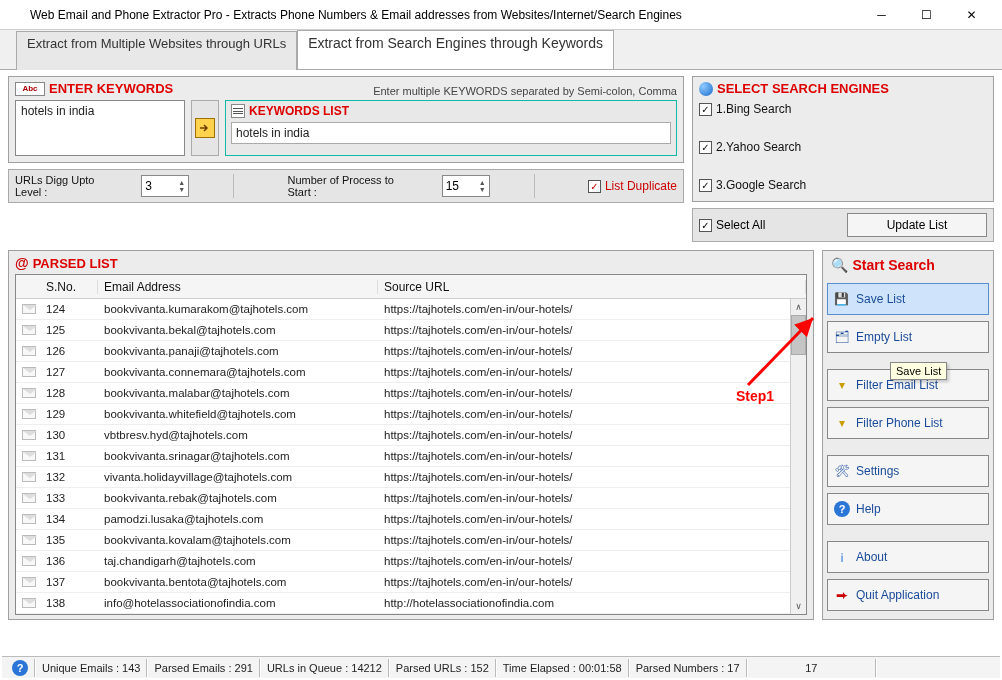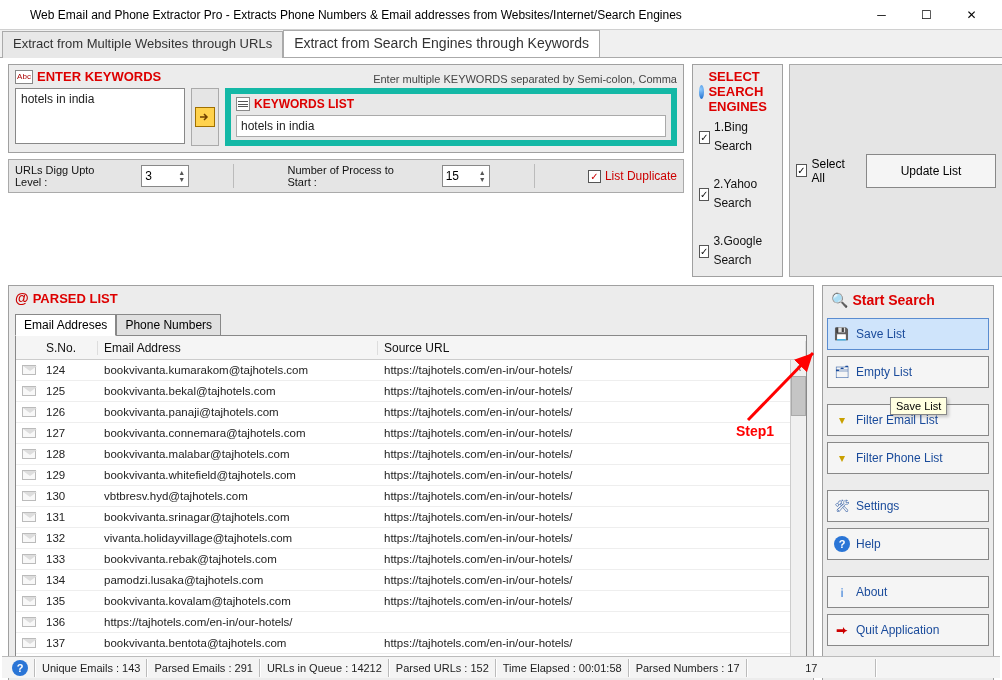--- a/index.html
+++ b/index.html
@@ -6,53 +6,53 @@
 body { margin: 0; padding: 0; background: #fff; width: 1002px; height: 680px; overflow: hidden; }
 
 
 .titlebar { height: 30px; background: #fff; border-bottom: 1px solid #d0d0d0; display: flex; align-items: center; padding: 0 8px; font-size: 12px; color: #000; }
 .titlebar .icon { width: 16px; height: 16px; margin-right: 6px; }
 .titlebar .title { flex: 1; }
 .winbtns { display: flex; gap: 0; }
 .winbtn { width: 45px; height: 28px; display: flex; align-items: center; justify-content: center; cursor: pointer; }
 
 
-.maintabs { height: 28px; display: flex; gap: 0; border-bottom: 1px solid #aaa; background: #f0f0f0; padding-left: 2px; }
+.maintabs { height: 40px; display: flex; gap: 0; border-bottom: 1px solid #aaa; background: #f0f0f0; padding-left: 16px; }
 .maintab { padding: 4px 10px 2px; font-size: 13px; color: #333; border: 1px solid #aaa; border-bottom: none; background: #e8e8e8; position: relative; top: 1px; cursor: pointer; }
 .maintab.active { background: #fff; font-size: 14px; top: 0; }
 
 
 .container { padding: 6px 8px; display: flex; flex-direction: column; gap: 8px; }
 
 
 .group { border: 1px solid #a0a0a0; background: #ececec; padding: 4px 6px 6px; }
 .gtitle { color: #dd0000; font-weight: bold; font-size: 13px; display: flex; align-items: center; gap: 4px; margin-bottom: 4px; }
 .ginfo { font-size: 11px; color: #444; }
 
 
 .row1 { display: flex; gap: 8px; }
 .row1 .left { flex: 1; display: flex; flex-direction: column; gap: 6px; }
-.row1 .right { width: 302px; display: flex; flex-direction: row; gap: 6px; }
+.row1 .right { width: 302px; display: flex; flex-direction: column; gap: 6px; }
 
 .kwrow { display: flex; gap: 6px; align-items: stretch; }
 .kwinput { width: 170px; height: 56px; border: 1px solid #888; background: #fff; padding: 3px 5px; font-size: 12px; color: #222; }
 .arrowbox { width: 28px; border: 1px solid #aaa; display: flex; align-items: center; justify-content: center; background: #e5e5e5; }
 .arrowbtn { width: 20px; height: 20px; background: #ffd24d; border: 1px solid #a07000; display: flex; align-items: center; justify-content: center; cursor: pointer; }
-.kwlistbox { flex: 1; border: 6px solid #14b8a6; background: #e8e8e8; padding: 3px 5px; }
+.kwlistbox { flex: 1; border: 1px solid #14b8a6; background: #e8e8e8; padding: 3px 5px; }
 .kwlistbox .hdr { color: #dd0000; font-size: 12px; font-weight: bold; display: flex; align-items: center; gap: 4px; margin-bottom: 4px; }
 .kwlistbox .ditm { font-size: 12px; color: #222; background:#fff; border:1px solid #aaa; padding:3px 4px; }
 
 .optrow { display: flex; gap: 10px; align-items: center; border: 1px solid #aaa; background: #e5e5e5; padding: 4px 6px; justify-content: space-between; }
 .optlabel { font-size: 11px; color: #111; }
 .numbox { width: 48px; height: 22px; border: 1px solid #888; background: #fff; padding: 0 3px; font-size: 12px; display:flex; align-items:center; justify-content:space-between;}
 .numbox .spn { display:flex; flex-direction:column; font-size:7px; line-height:7px; color:#555;}
 .chk { display: flex; align-items: center; gap: 4px; font-size: 12px; }
 .chk .box { width: 13px; height: 13px; border: 1px solid #555; background: #fff; display: flex; align-items: center; justify-content: center; font-size: 10px; }
 .chk.red { color: #cc0000; }
-.btn { height: 24px; border: 1px solid #888; background: #f5f5f5; font-size: 12px; padding: 16px 10px; cursor: pointer; display:flex; align-items:center; justify-content:center;}
+.btn { height: 24px; border: 1px solid #888; background: #f5f5f5; font-size: 12px; padding: 6px 10px; cursor: pointer; display:flex; align-items:center; justify-content:center;}
 
 
 .selist { font-size: 12px; color: #111; line-height: 19px; }
 
 
 .row2 { display: flex; gap: 8px; flex: 1; min-height: 0; }
 .parsed { flex: 1; border: 1px solid #a0a0a0; background: #ececec; padding: 4px 6px; display: flex; flex-direction: column; }
 .parsed .pttabs { display: flex; gap: 0; margin-top: 4px; }
 .ptab { padding: 3px 8px; font-size: 12px; border: 1px solid #888; background: #e0e0e0; cursor: pointer; }
 .ptab.active { background: #fff; border-bottom-color: #fff; position: relative; z-index: 1; }
@@ -109,21 +109,21 @@
   <div class="maintab active">Extract from Search Engines through Keywords</div>
 </div>
 
 <div class="container">
 
   <div class="row1">
     <div class="left">
       <div class="group">
         <div style="display:flex; justify-content:space-between; align-items:center;">
           <div class="gtitle">
-            <span style="width:18px;height:14px;border:1px solid #888;background:#fff;font-size:8px;display:flex;align-items:center;justify-content:center;color:#a00;font-weight:normal;">Abc</span>
+            <span style="width:30px;height:14px;border:1px solid #888;background:#fff;font-size:8px;display:flex;align-items:center;justify-content:center;color:#a00;font-weight:bold;">Abc</span>
             <span>ENTER KEYWORDS</span>
           </div>
           <div class="ginfo">Enter multiple KEYWORDS separated by Semi-colon, Comma</div>
         </div>
         <div class="kwrow">
           <div class="kwinput"><span>hotels in india</span></div>
           <div class="arrowbox">
             <div class="arrowbtn">
               <svg width="12" height="12">
                   <path d="M1 6 L8 6 M5 3 L8 6 L5 9" stroke="#704000" stroke-width="1.5" fill="none"></path>
@@ -200,24 +200,20 @@
       </div>
     </div>
   </div>
 
   <div class="row2" style="height: 408px; position:relative;">
     <div class="parsed">
       <div class="gtitle">
         <span style="color:#cc0000;font-size:14px;">@</span>
         <span>PARSED LIST</span>
       </div>
-      <div class="pttabs">
-        <div class="ptab active">Email Addreses</div>
-        <div class="ptab">Phone Numbers</div>
-      </div>
       <div class="tbl">
         <div class="thead">
           <div class="th c0"></div>
           <div class="th c1">S.No.</div>
           <div class="th c2">Email Address</div>
           <div class="th c3">Source URL</div>
         </div>
         <div class="tbody" id="tbody">
             <div class="tr">
               <div class="td c0">
@@ -313,20 +309,21 @@
               </div>
               <div class="td c1">135</div>
               <div class="td c2">bookvivanta.kovalam@tajhotels.com</div>
               <div class="td c3">https://tajhotels.com/en-in/our-hotels/</div>
             </div>
             <div class="tr">
               <div class="td c0">
                 <div class="envicon"></div>
               </div>
               <div class="td c1">136</div>
+              <div class="td c2">taj.chandigarh@tajhotels.com</div>
               <div class="td c3">https://tajhotels.com/en-in/our-hotels/</div>
             </div>
             <div class="tr">
               <div class="td c0">
                 <div class="envicon"></div>
               </div>
               <div class="td c1">137</div>
               <div class="td c2">bookvivanta.bentota@tajhotels.com</div>
               <div class="td c3">https://tajhotels.com/en-in/our-hotels/</div>
             </div>

